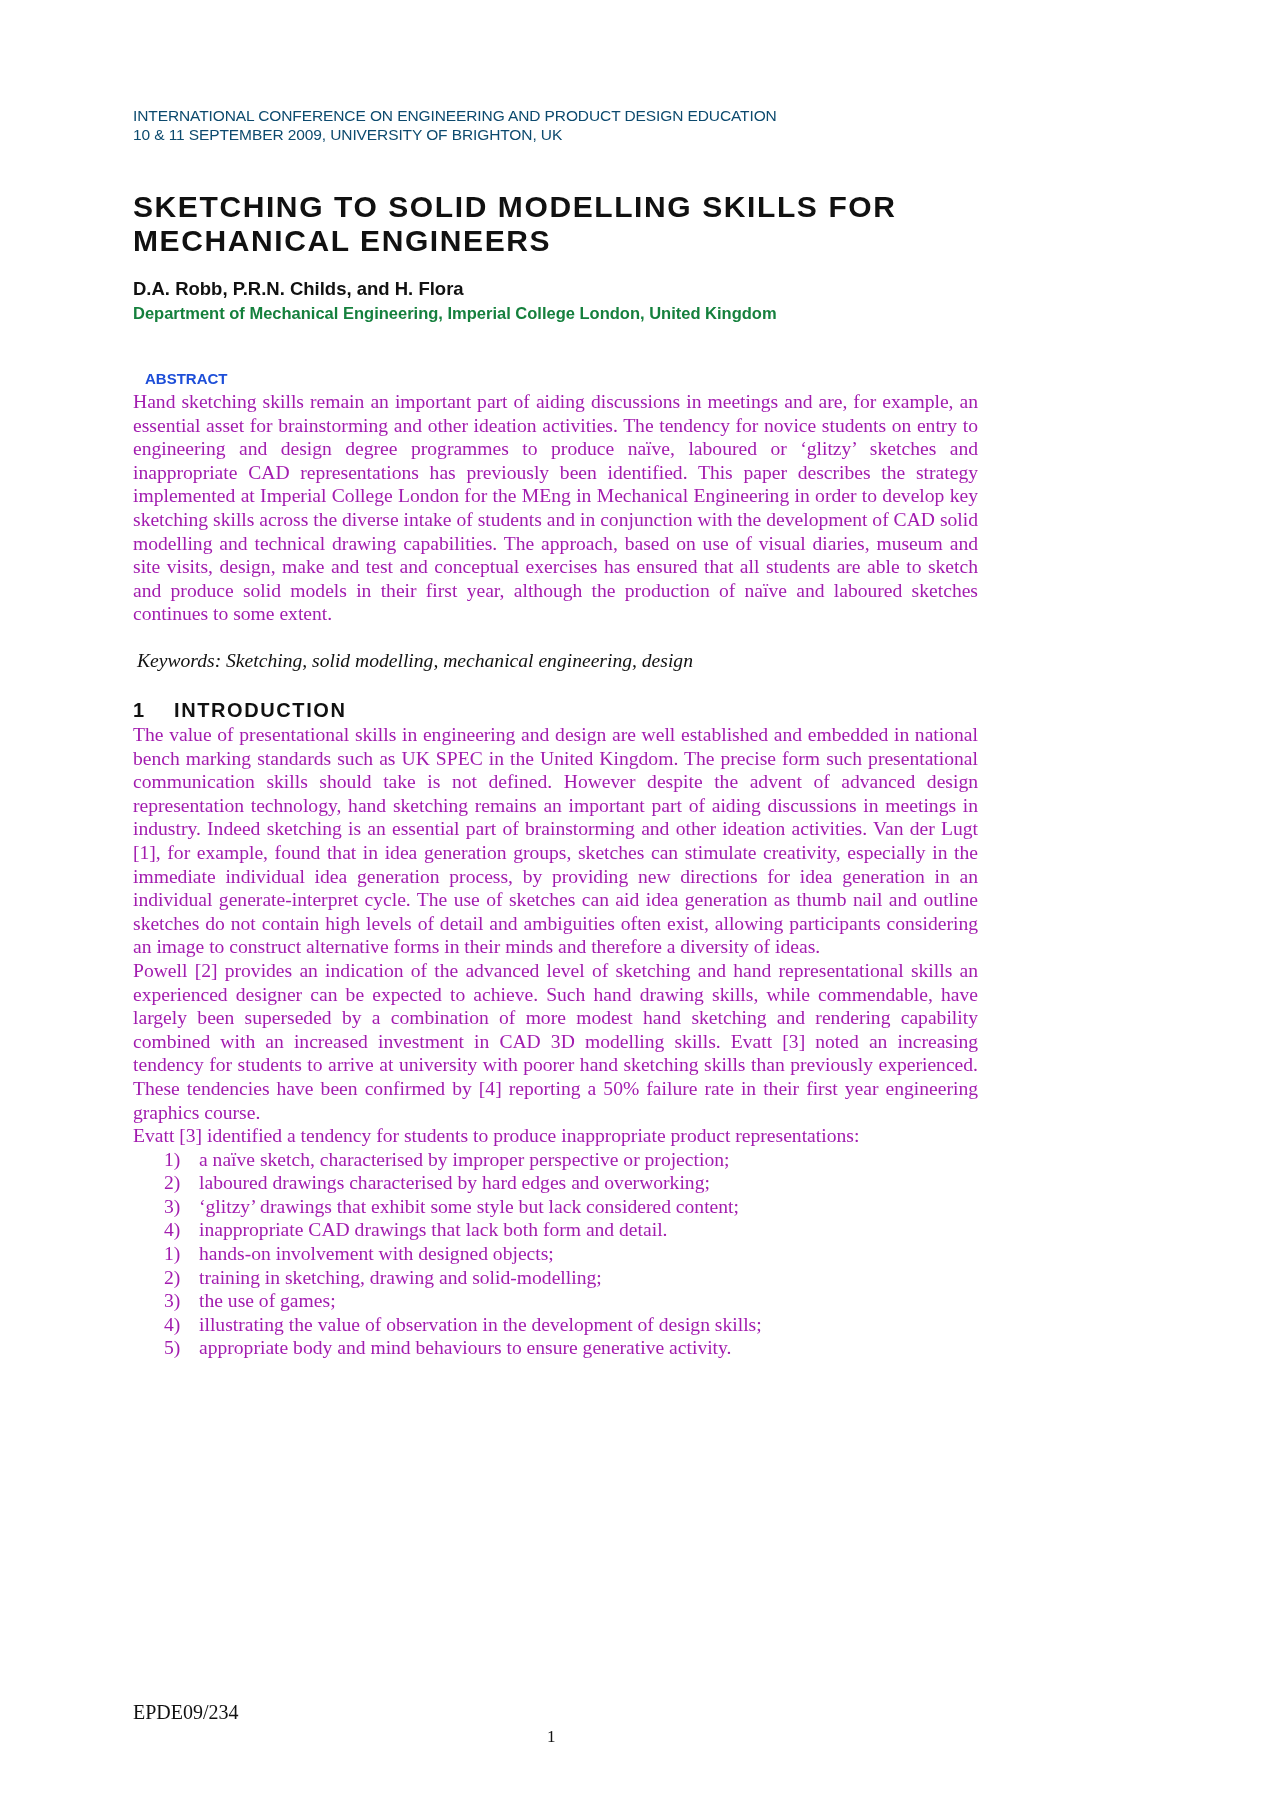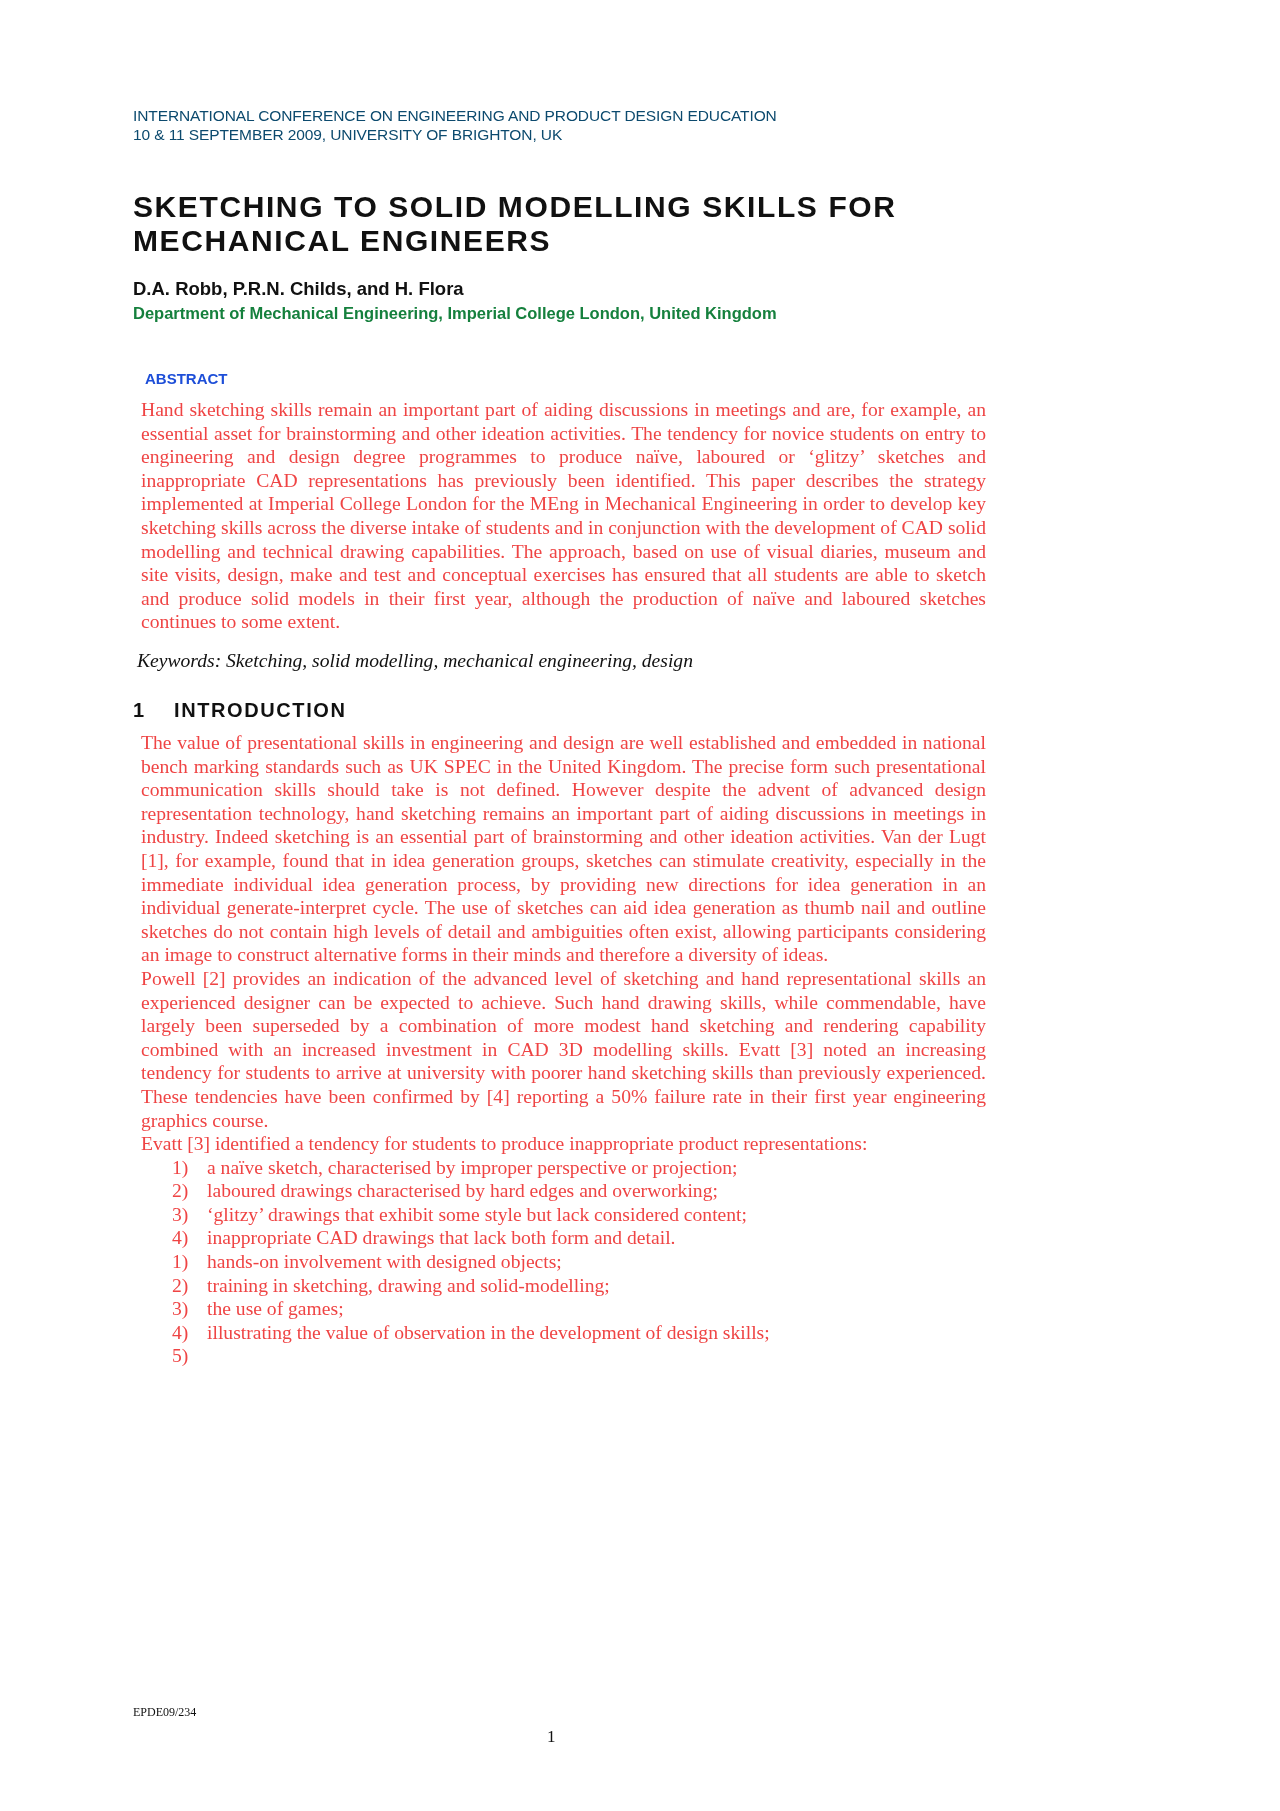--- a/index.html
+++ b/index.html
@@ -9,35 +9,35 @@
   .conf { position: absolute; left: 0; font-family: "Liberation Sans", sans-serif; font-size: 15.5px; line-height: 19px; color: #0c4a6e; letter-spacing: -0.1px; white-space: nowrap; }
   .conf1 { top: 106px; }
   .conf2 { top: 125px; }
 
   .title { position: absolute; left: 0; top: 190px; font-family: "Liberation Sans", sans-serif; font-weight: bold; font-size: 30px; line-height: 34px; letter-spacing: 1.6px; color: #111; margin: 0; }
   .authors { position: absolute; left: 0; top: 278px; font-family: "Liberation Sans", sans-serif; font-weight: bold; font-size: 18.5px; line-height: 22px; color: #111; white-space: nowrap; }
   .affil { position: absolute; left: 0; top: 303px; font-family: Liberation Sans, sans-serif; font-weight: bold; font-size: 16.5px; line-height: 20px; color: #15803d; white-space: nowrap; }
 
   .abs-head { position: absolute; left: 12px; top: 370px; font-family: "Liberation Sans", sans-serif; font-weight: bold; font-size: 15px; line-height: 18px; color: #1d4ed8; }
 
-  .body { font-family: "Liberation Serif", serif; font-size: 19.6px; line-height: 23.6px; color: #ef4444; text-align: justify; margin: 8px; }
+  .body { font-family: "Liberation Serif", serif; font-size: 19.6px; line-height: 23.6px; color: #a21caf; text-align: justify; margin: 0; }
 
   .abstract { position: absolute; left: 0; top: 390px; width: 845px; }
   .keywords { position: absolute; left: 4px; top: 649px; font-family: "Liberation Serif", serif; font-style: italic; font-size: 19.6px; line-height: 23.6px; white-space: nowrap; }
 
   .h1 { position: absolute; left: 0; top: 698px; font-family: "Liberation Sans", sans-serif; font-weight: bold; font-size: 20px; line-height: 24px; letter-spacing: 1.6px; white-space: nowrap; }
   .h1 .num { display: inline-block; width: 41px; }
 
   .intro { position: absolute; left: 0; top: 723px; width: 845px; }
   .intro p { margin: 0; }
   .list { margin: 0; padding: 0; list-style: none; }
   .list li { position: relative; padding-left: 66px; text-align: left; white-space: nowrap; }
   .list li .n { position: absolute; left: 31px; }
 
-  .footer-code { position: absolute; left: 133px; top: 1704px; font-family: "Liberation Serif", serif; font-size: 12px; line-height: 17px; color: #111; }
+  .footer-code { position: absolute; left: 133px; top: 1704px; font-family: "Liberation Serif", serif; font-size: 20px; line-height: 17px; color: #111; }
   .page-num { position: absolute; left: 547px; top: 1727px; font-family: "Liberation Serif", serif; font-size: 17px; line-height: 20px; color: #111; }
 </style>
 </head>
 <body>
 
 <div class="page">
 
   <div class="conf conf1">INTERNATIONAL CONFERENCE ON ENGINEERING AND PRODUCT DESIGN EDUCATION</div>
   <div class="conf conf2">10 &amp; 11 SEPTEMBER 2009, UNIVERSITY OF BRIGHTON, UK</div>
 
@@ -66,19 +66,19 @@
       <li><span class="n">1)</span><span>a naïve sketch, characterised by improper perspective or projection;</span></li>
       <li><span class="n">2)</span><span>laboured drawings characterised by hard edges and overworking;</span></li>
       <li><span class="n">3)</span><span>‘glitzy’ drawings that exhibit some style but lack considered content;</span></li>
       <li><span class="n">4)</span><span>inappropriate CAD drawings that lack both form and detail.</span></li>
     </ol>
     <ol class="list">
       <li><span class="n">1)</span><span>hands-on involvement with designed objects;</span></li>
       <li><span class="n">2)</span><span>training in sketching, drawing and solid-modelling;</span></li>
       <li><span class="n">3)</span><span>the use of games;</span></li>
       <li><span class="n">4)</span><span>illustrating the value of observation in the development of design skills;</span></li>
-      <li><span class="n">5)</span></li>
+      <li><span class="n">5)</span><span>appropriate body and mind behaviours to ensure generative activity.</span></li>
     </ol>
   </div>
 </div>
 
 <div class="footer-code">EPDE09/234</div>
 <div class="page-num">1</div>
 
 </body></html>

